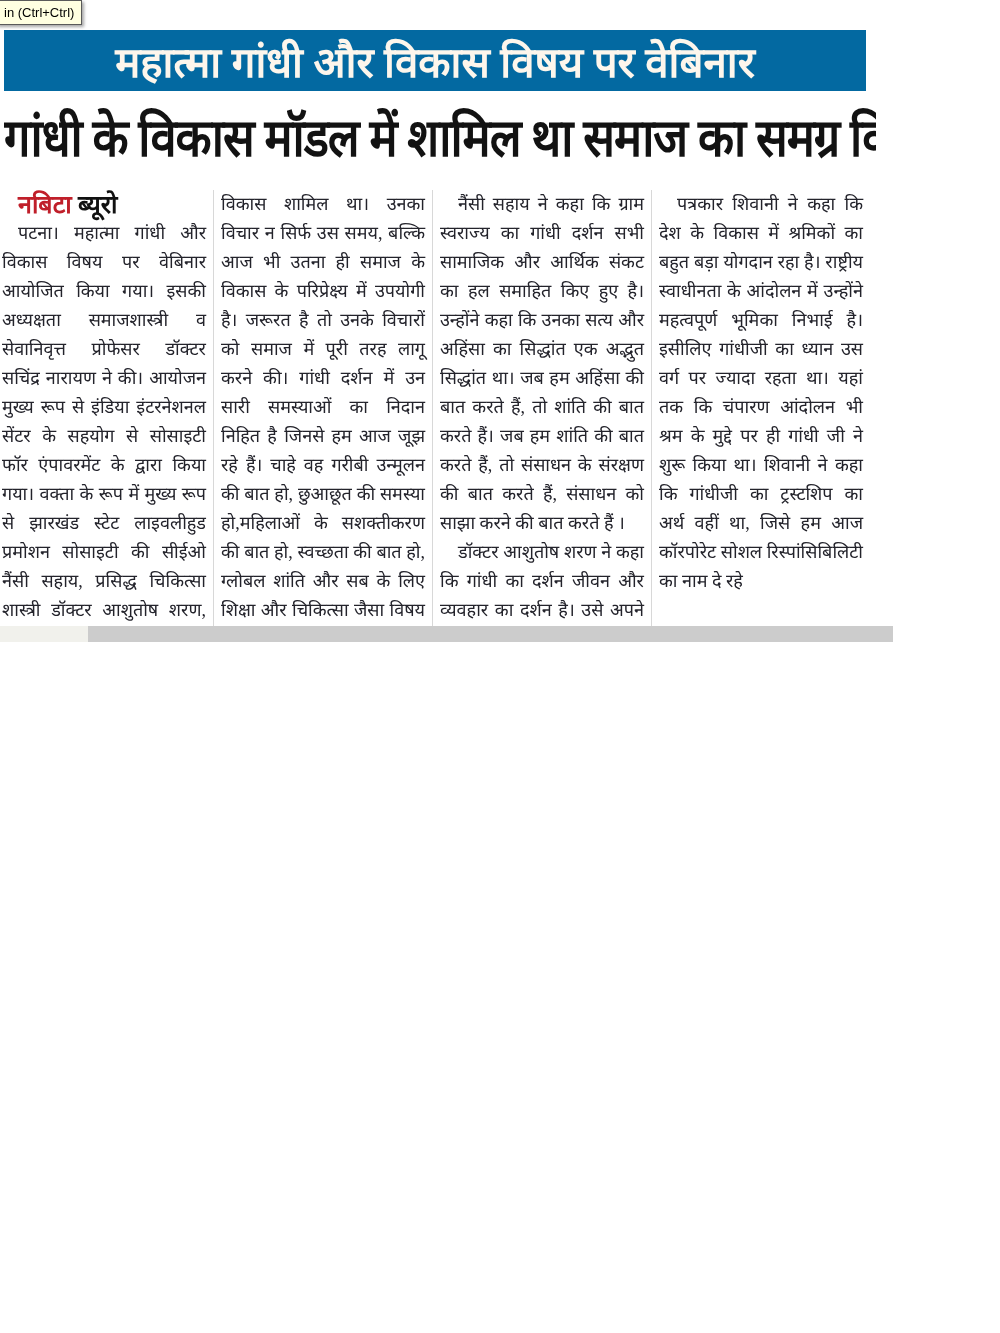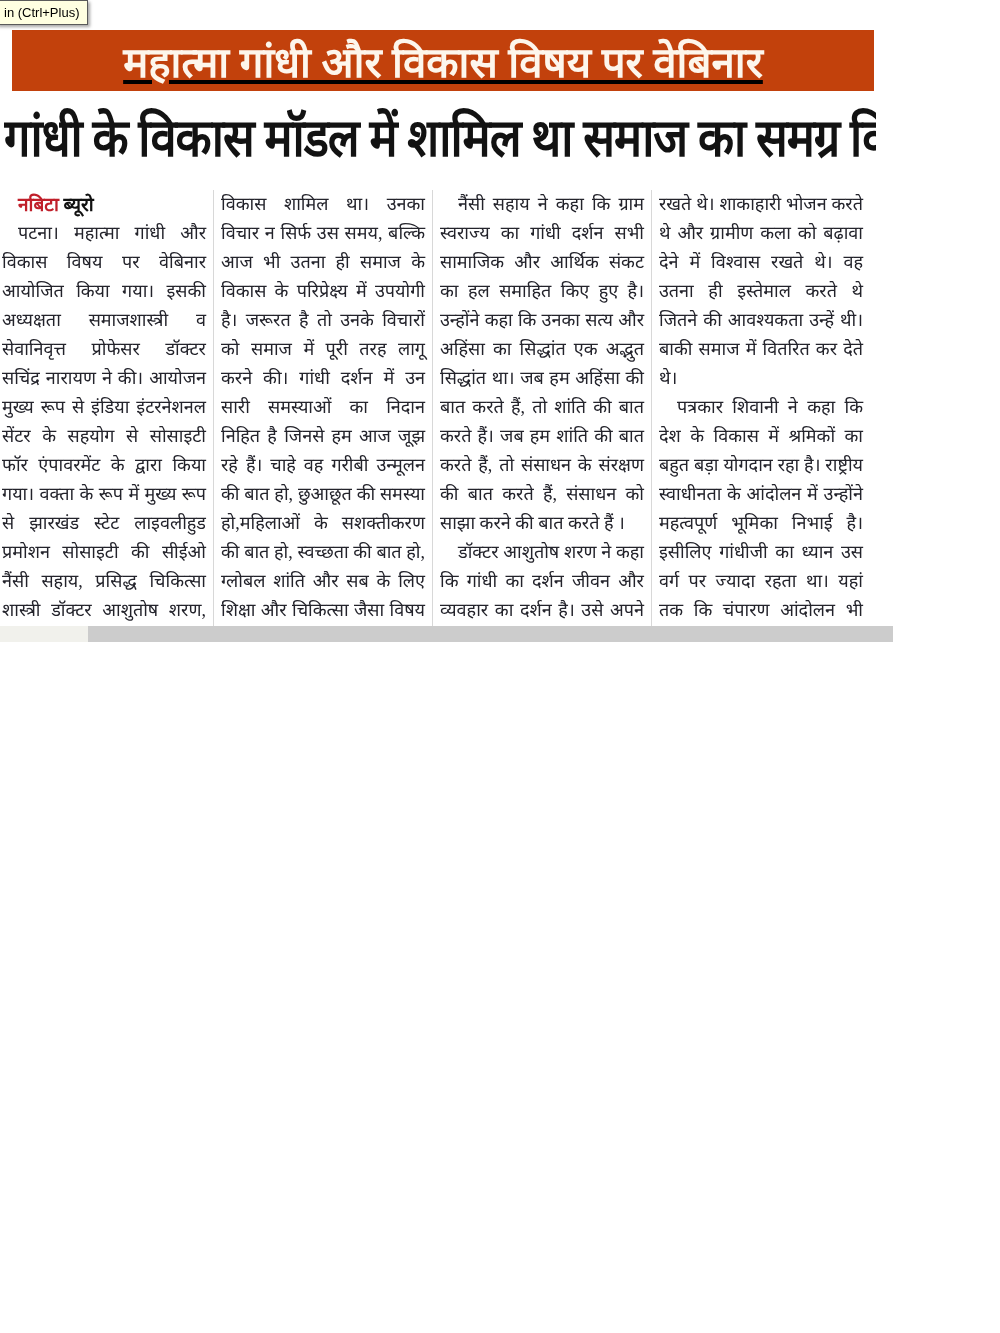--- a/index.html
+++ b/index.html
@@ -20,25 +20,24 @@
     border:1px solid #5a5a5a;
     box-shadow:2px 2px 3px rgba(0,0,0,.35);
     font-family:"Liberation Sans","DejaVu Sans",sans-serif;
     font-size:13px;color:#000;
     display:flex;align-items:center;
     z-index:5;white-space:nowrap;
   }
 
   
   .banner{
-    position:absolute;left:12px;top:30px;width:862px;height:61px;
-    background:#c2410c;
+    position:absolute;left:4px;top:30px;width:862px;height:61px;
+    background:#0369a1;
     display:flex;align-items:center;justify-content:center;
     overflow:hidden;
-    text-decoration:underline;
   }
   .banner-text{
     color:#fdf6ec;
     font-weight:bold;
     font-size:42px;
     white-space:nowrap;
     letter-spacing:0px;
   }
 
   
@@ -72,21 +71,21 @@
     color:#23232b;
     font-size:18px;
     line-height:29px;
     text-align:justify;
   }
   .col:last-child{border-right:none;margin-right:0;padding-right:0;}
   .para{margin:0;}
   .para.indent{text-indent:18px;}
   .byline{
     font-weight:bold;
-    font-size:19px;
+    font-size:25px;
     padding-left:16px;
     color:#111;
   }
   .agency{color:#c01f2a;}
   .dateline{font-weight:normal;padding-left:16px;}
 
   
   .scrollbar{
     position:absolute;left:0;top:626px;width:1000px;height:16px;
     background:transparent;
@@ -99,21 +98,21 @@
     position:absolute;left:88px;top:0;width:805px;height:16px;
     background:#cccccc;
   }
 </style>
 </head>
 <body>
 
 <div class="page">
 
   <div class="tooltip">
-    <span>in (Ctrl+Plus)</span>
+    <span>in (Ctrl+Ctrl)</span>
   </div>
 
   <div class="banner">
     <span class="banner-text">महात्मा गांधी और विकास विषय पर वेबिनार</span>
   </div>
 
   <h1 class="headline">
     <span class="headline-text">गांधी के विकास मॉडल में शामिल था समाज का समग्र विकास : सचिंद्र नारायण</span>
   </h1>
 
@@ -131,21 +130,20 @@
     <div class="col">
       <p class="para">विकास शामिल था। उनका विचार न सिर्फ उस समय, बल्कि आज भी उतना ही समाज के विकास के परिप्रेक्ष्य में उपयोगी है। जरूरत है तो उनके विचारों को समाज में पूरी तरह लागू करने की। गांधी दर्शन में उन सारी समस्याओं का निदान निहित है जिनसे हम आज जूझ रहे हैं। चाहे वह गरीबी उन्मूलन की बात हो, छुआछूत की समस्या हो,महिलाओं के सशक्तीकरण की बात हो, स्वच्छता की बात हो, ग्लोबल शांति और सब के लिए शिक्षा और चिकित्सा जैसा विषय शामिल हो। उन्होंने कहा कि गांधी का ग्राम स्वराज्य का दर्शन बिल्कुल इको फ्रेंडली था और पर्यावरण के संरक्षण पर आधारित था। उन्होंने एक जरूरी बात कही थी कि संसाधन का उपयोग आप</p>
     </div>
 
     <div class="col">
       <p class="para indent">नैंसी सहाय ने कहा कि ग्राम स्वराज्य का गांधी दर्शन सभी सामाजिक और आर्थिक संकट का हल समाहित किए हुए है। उन्होंने कहा कि उनका सत्य और अहिंसा का सिद्धांत एक अद्भुत सिद्धांत था। जब हम अहिंसा की बात करते हैं, तो शांति की बात करते हैं। जब हम शांति की बात करते हैं, तो संसाधन के संरक्षण की बात करते हैं, संसाधन को साझा करने की बात करते हैं ।</p>
       <p class="para indent">डॉक्टर आशुतोष शरण ने कहा कि गांधी का दर्शन जीवन और व्यवहार का दर्शन है। उसे अपने जीवन में उतारने की जरूरत है। गांधीजी अपने लिए कम से कम चीजों का इस्तेमाल करते थे, जैसे वह एक धोती पहनते थे और उसे ही ओढ़ते थे।</p>
     </div>
 
     <div class="col">
-      <p class="para">रखते थे। शाकाहारी भोजन करते थे और ग्रामीण कला को बढ़ावा देने में विश्वास रखते थे। वह उतना ही इस्तेमाल करते थे जितने की आवश्यकता उन्हें थी। बाकी समाज में वितरित कर देते थे।</p>
       <p class="para indent">पत्रकार शिवानी ने कहा कि देश के विकास में श्रमिकों का बहुत बड़ा योगदान रहा है। राष्ट्रीय स्वाधीनता के आंदोलन में उन्होंने महत्वपूर्ण भूमिका निभाई है। इसीलिए गांधीजी का ध्यान उस वर्ग  पर ज्यादा रहता था। यहां तक कि चंपारण आंदोलन भी श्रम के मुद्दे पर ही गांधी जी ने शुरू किया था। शिवानी ने कहा कि गांधीजी का ट्रस्टशिप का अर्थ वहीं था, जिसे हम आज कॉरपोरेट सोशल रिस्पांसिबिलिटी का नाम दे रहे</p>
     </div>
 
   </div>
 
   <div class="scrollbar">
     <div class="scroll-track-left"></div>
     <div class="scroll-thumb"></div>
   </div>
 

